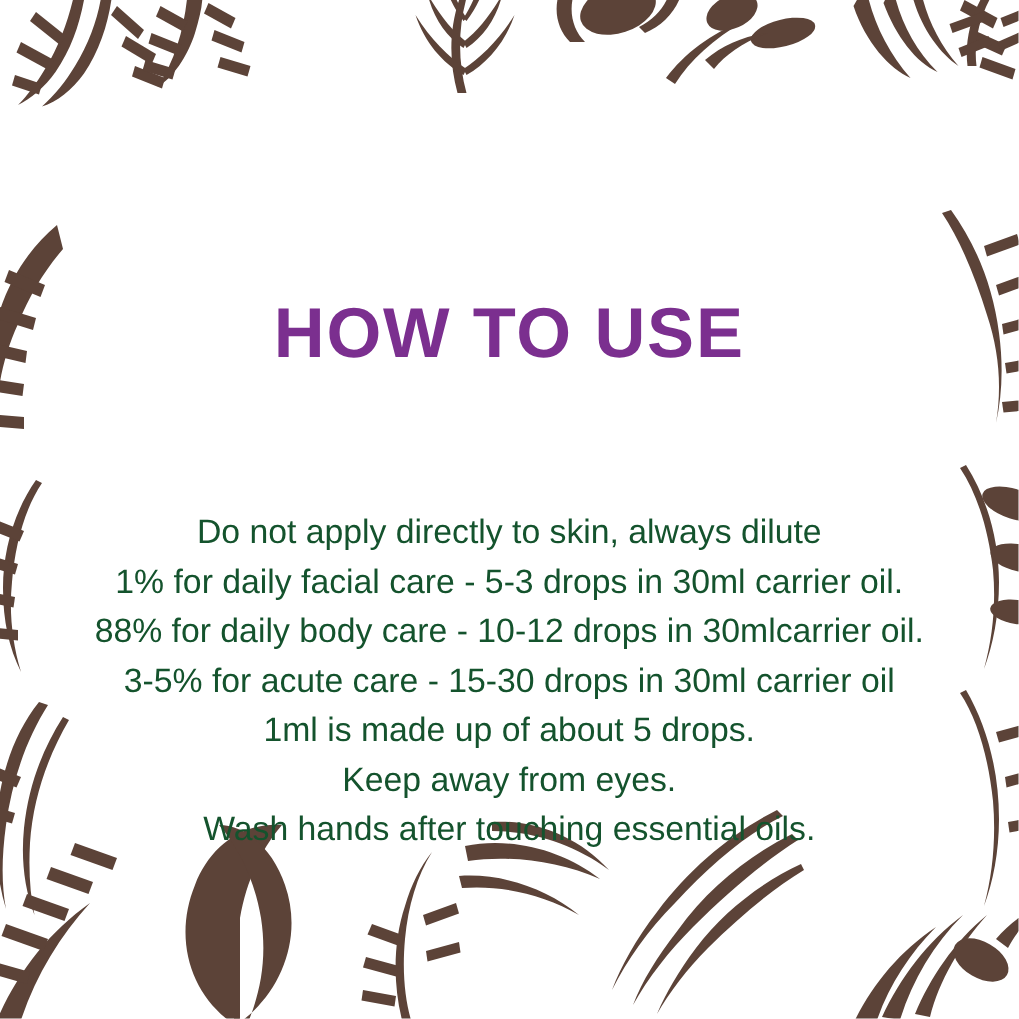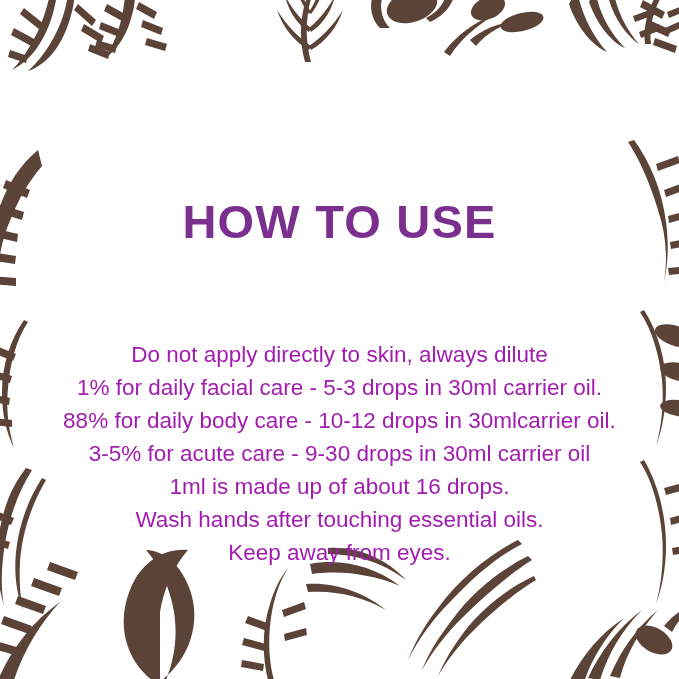--- a/index.html
+++ b/index.html
@@ -51,21 +51,21 @@
     letter-spacing: 1.2px;
     text-align: center;
     line-height: 1;
     font-family: "Liberation Sans", sans-serif;
   }
 
   .body-text {
     margin-top: 62px;
     width: 640px;
     text-align: center;
-    color: #a21caf;
+    color: #14532d;
     font-size: 22.5px;
     line-height: 33px;
     font-family: "Liberation Sans", sans-serif;
   }
   .body-text .line {
     display: block;
     white-space: nowrap;
   }
 </style>
 </head>
@@ -232,20 +232,20 @@
     </svg>
   </div>
 
   <div class="content">
     <h1 class="title">HOW TO USE</h1>
 
     <div class="body-text">
       <span class="line">Do not apply directly to skin, always dilute</span>
       <span class="line">1% for daily facial care - 5-3 drops in 30ml carrier oil.</span>
       <span class="line">88% for daily body care -  10-12 drops in 30mlcarrier oil.</span>
-      <span class="line">3-5% for acute care - 9-30 drops in 30ml carrier oil</span>
-      <span class="line">1ml is made up of about 16 drops.</span>
+      <span class="line">3-5% for acute care - 15-30 drops in 30ml carrier oil</span>
+      <span class="line">1ml is made up of about 5 drops.</span>
+      <span class="line">Keep away from eyes.</span>
       <span class="line">Wash hands after touching essential oils.</span>
-      <span class="line">Keep away from eyes.</span>
     </div>
   </div>
 
 </div>
 
 </body></html>

